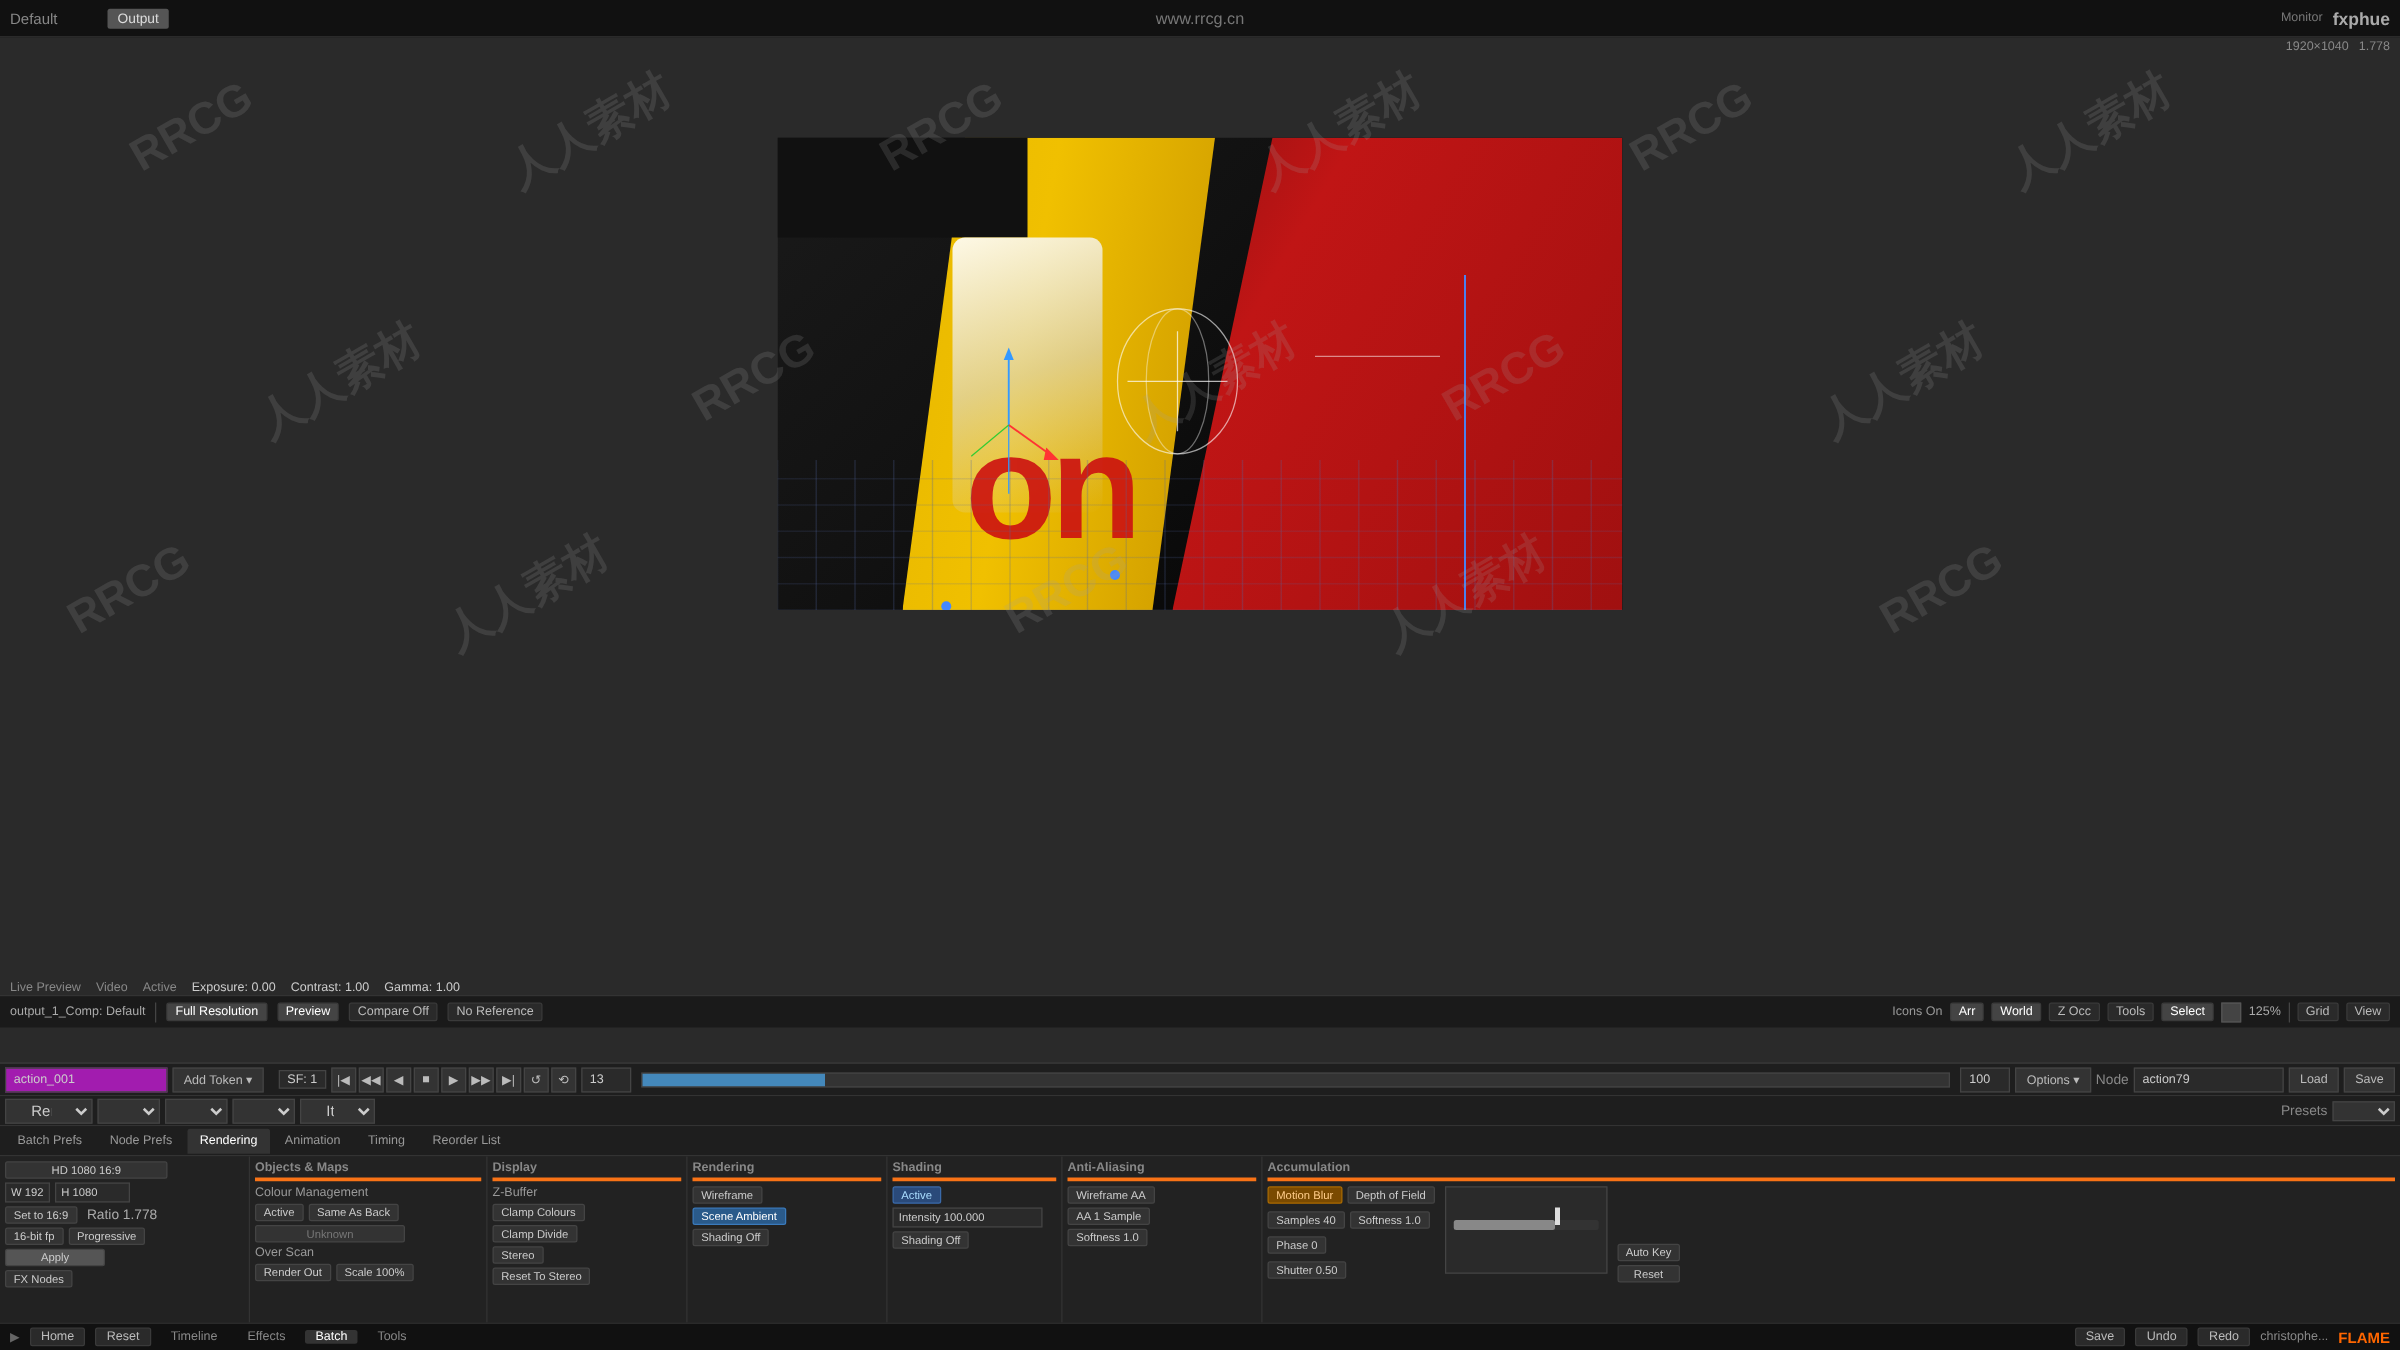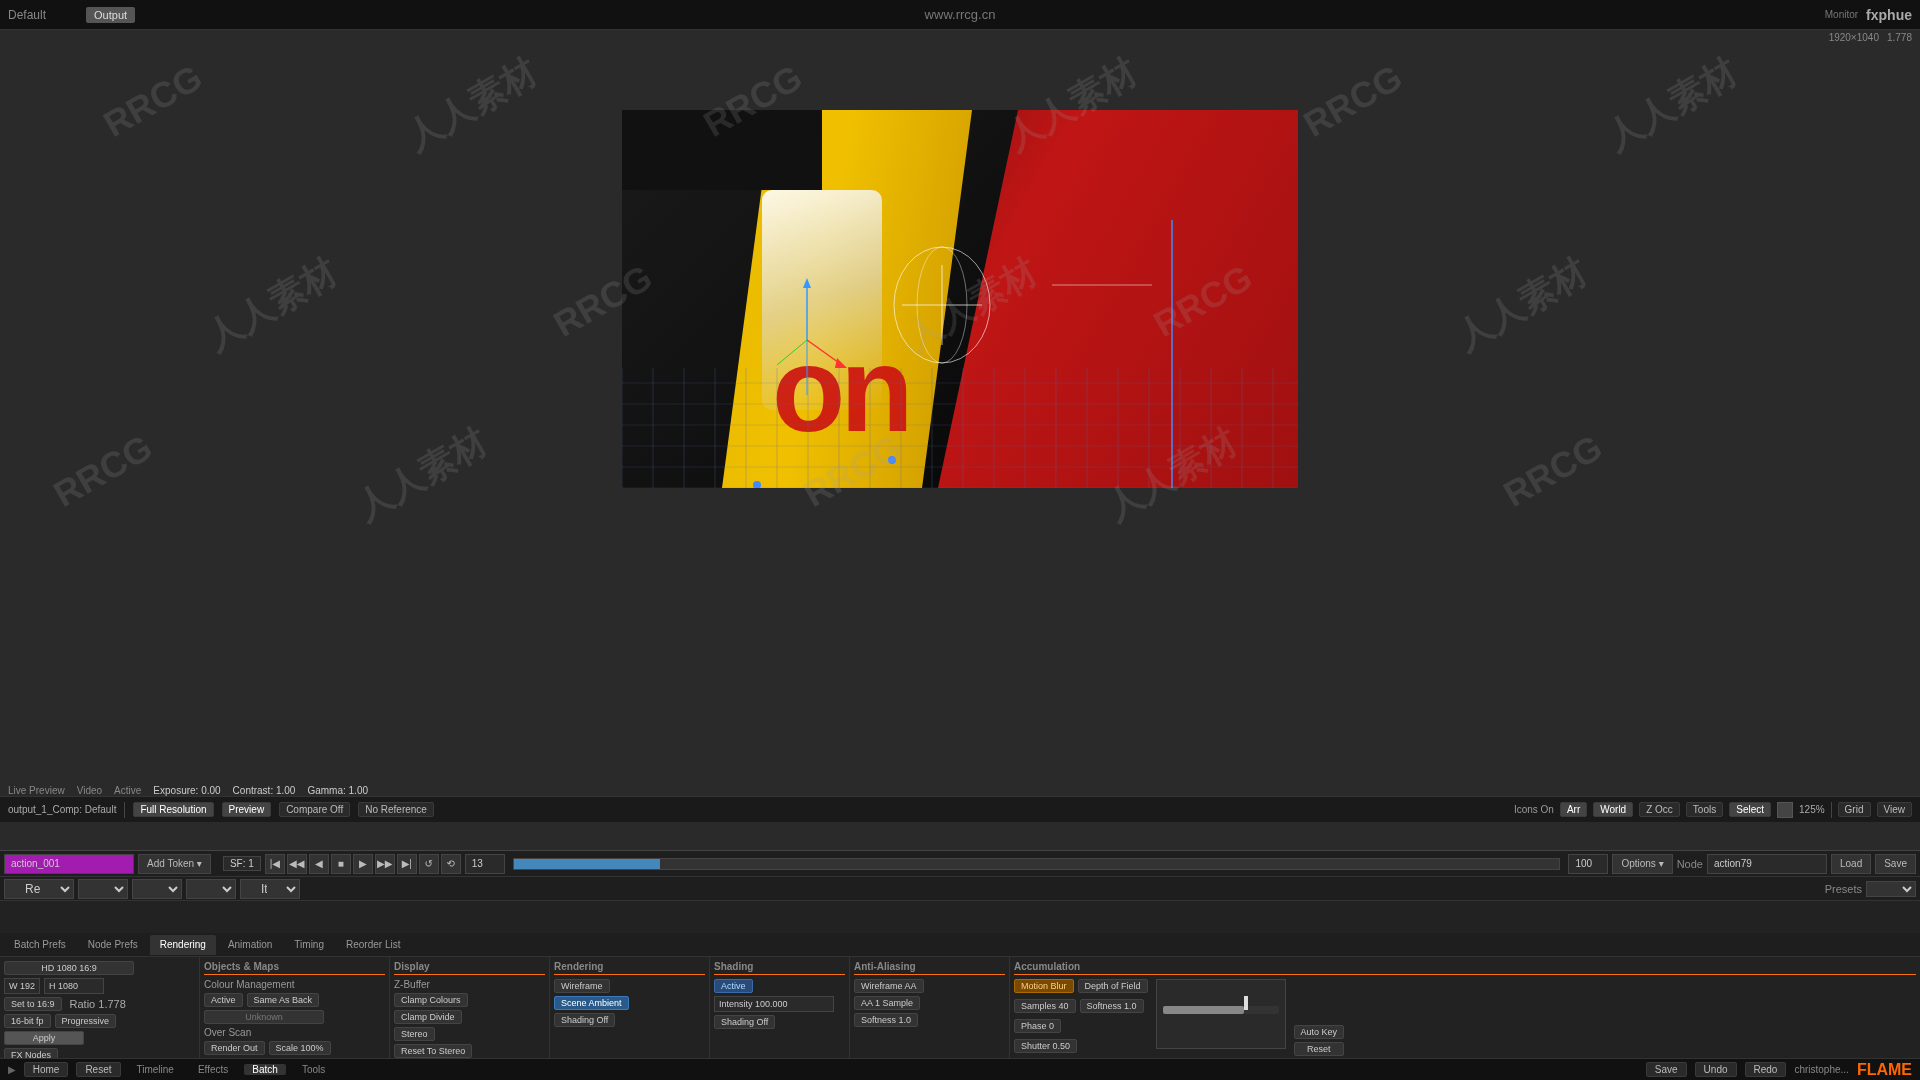--- a/index.html
+++ b/index.html
@@ -236,21 +236,20 @@
 
     
     .tabs-row {
       height: 24px;
       background: #1e1e1e;
       display: flex;
       align-items: center;
       gap: 2px;
       padding: 0 4px;
       border-bottom: 1px solid #333;
-      margin-top: 32px;
     }
 
     .tab-item {
       color: #999;
       font-size: 10px;
       padding: 2px 10px;
       cursor: pointer;
       border-radius: 2px 2px 0 0;
       height: 20px;
       display: flex;
@@ -274,21 +273,21 @@
       border-right: 1px solid #333;
     }
     .settings-col:last-child { border-right: none; }
 
     .settings-col-header {
       color: #888;
       font-size: 10px;
       font-weight: bold;
       margin-bottom: 4px;
       padding-bottom: 2px;
-      border-bottom: 1px solid #f97316;
+      border-bottom: 3px solid #f97316;
     }
 
     .setting-row {
       display: flex;
       align-items: center;
       margin-bottom: 3px;
       gap: 4px;
     }
 
     .setting-label {
@@ -363,21 +362,21 @@
       padding: 1px 8px;
       font-size: 10px;
       cursor: pointer;
       border-radius: 2px;
     }
 
     
     .flame-logo {
       color: #ff6600;
       font-weight: bold;
-      font-size: 16px;
+      font-size: 12px;
     }
 
     
     .playback-controls {
       display: flex;
       align-items: center;
       gap: 2px;
     }
     .play-btn {
       background: #333;

